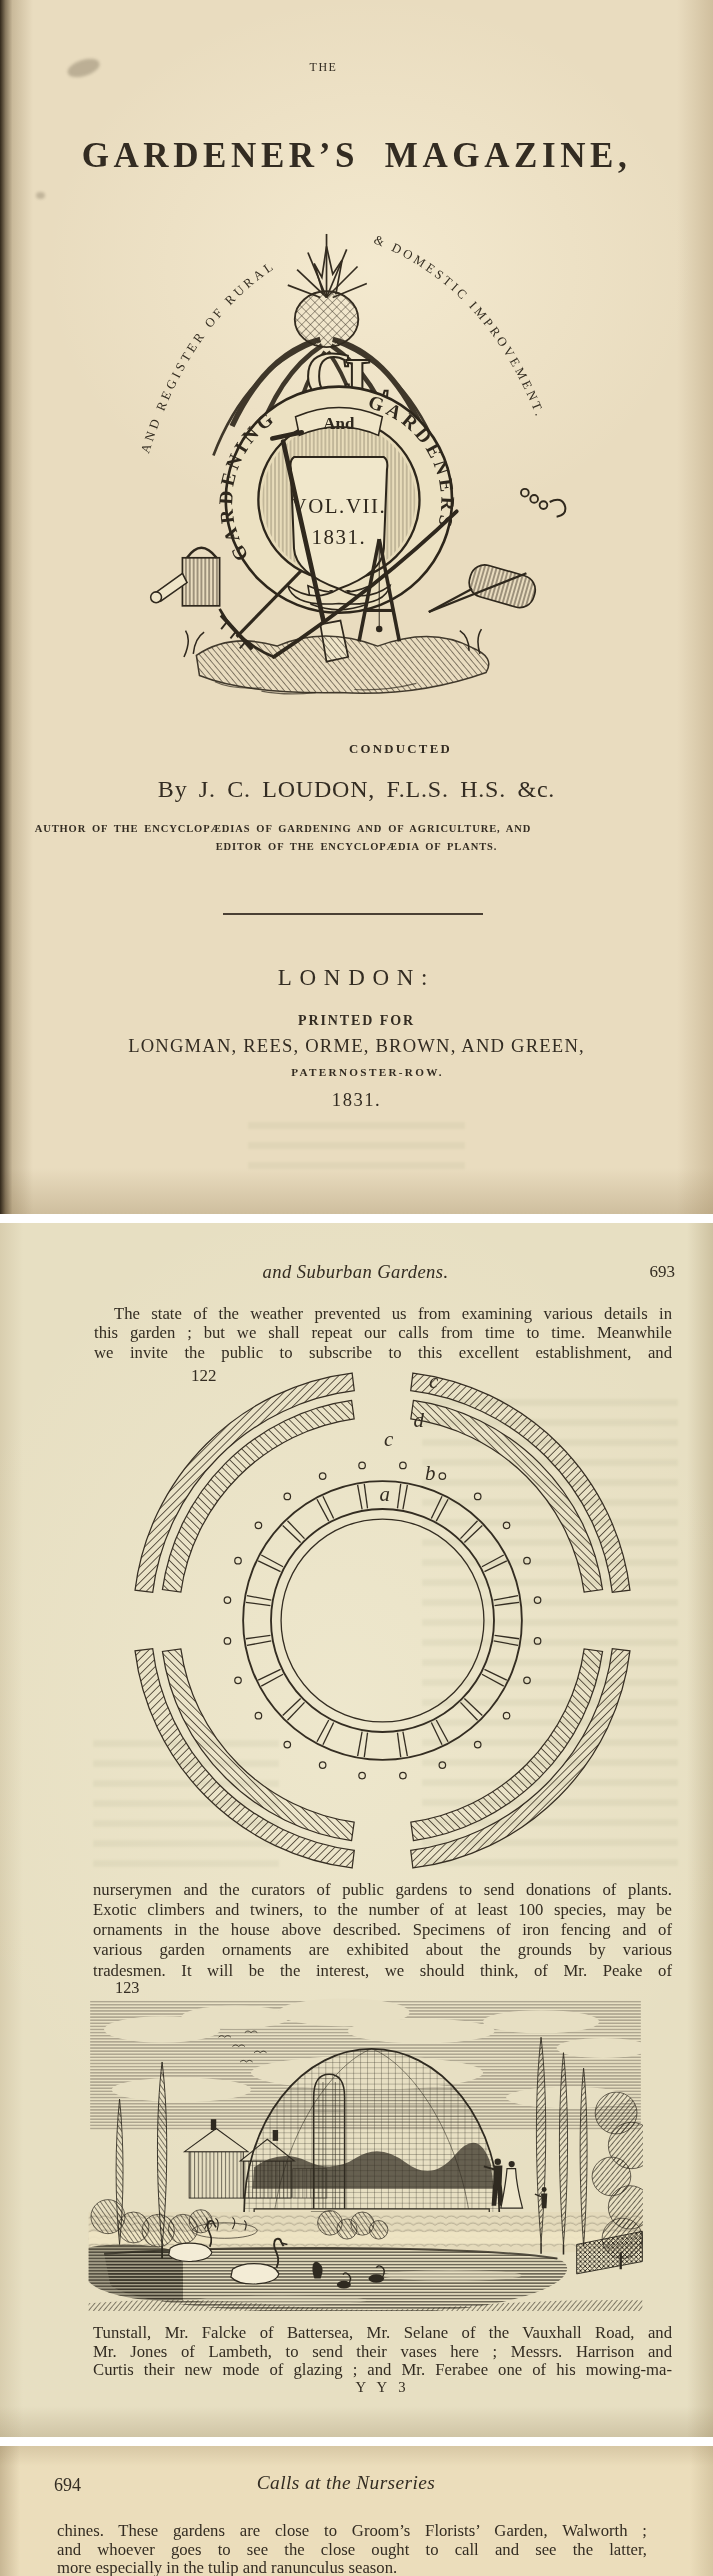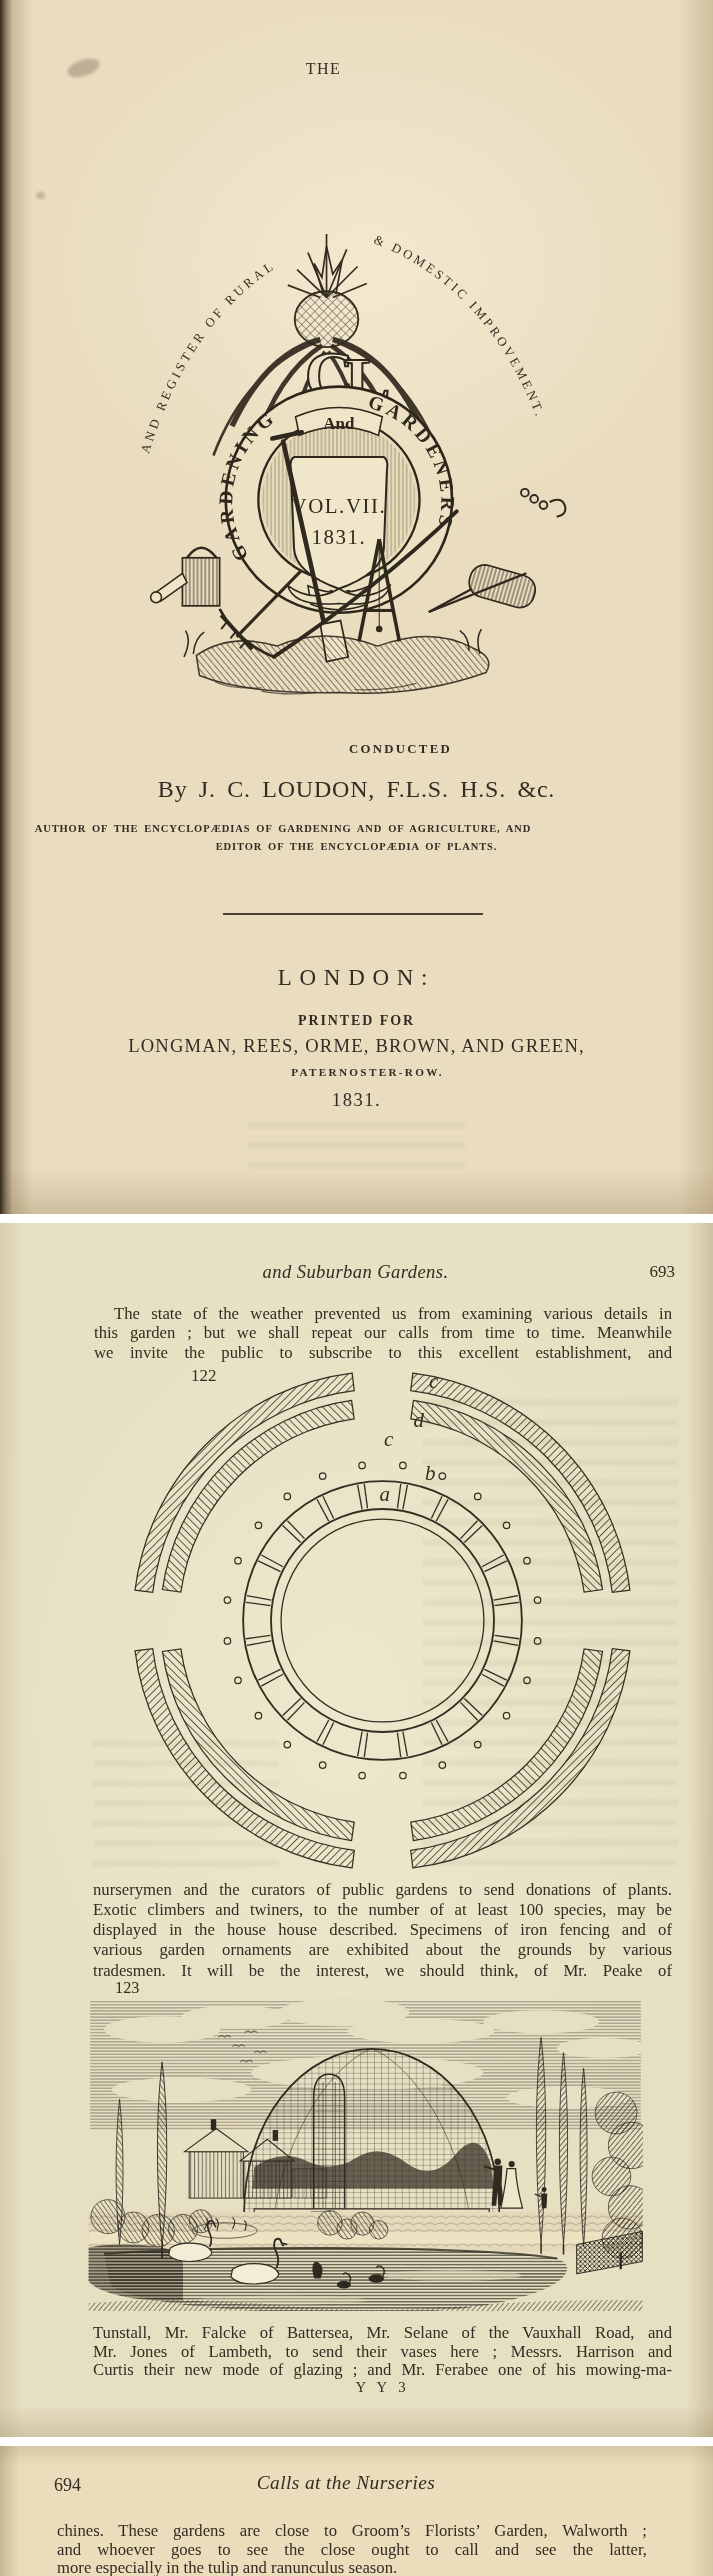--- a/index.html
+++ b/index.html
@@ -45,22 +45,23 @@
 </head>
 <body>
 
 <div class="canvas">
 
   <div class="page page1"></div>
 
   <div class="smudge" style="left:67px;top:60px;width:33px;height:15.5px;transform:rotate(-18deg);opacity:.5;"></div>
   <div class="smudge" style="left:36px;top:192px;width:9.3px;height:7px;opacity:.45;"></div>
 
-  <div class="abs ctr" style="left:0;width:647px;top:60px;font-size:16px;letter-spacing:1.5px;font-family:Liberation Serif, serif;">THE</div>
-
+  <div class="abs ctr" style="left:0;width:647px;top:60px;font-size:12px;letter-spacing:1.5px;font-family:Liberation Serif, serif;">THE</div>
+
+  <div class="abs ctr" style="left:0;width:713px;top:136px;font-size:35px;font-weight:bold;letter-spacing:4.6px;word-spacing:12.4px;">GARDENER’S  MAGAZINE,</div>
 
   <svg class="abs" style="left:122px;top:223px;" width="454" height="479" viewBox="0 0 586 618">
     <defs>
       <pattern id="vh" width="5" height="5" patternUnits="userSpaceOnUse">
         <line x1="2.5" y1="0" x2="2.5" y2="5" stroke="#3a3224" stroke-width="1.1"></line>
       </pattern>
       <pattern id="cross" width="8" height="8" patternUnits="userSpaceOnUse" patternTransform="rotate(45)">
         <line x1="0" y1="0" x2="0" y2="8" stroke="#3a3224" stroke-width="1.1"></line>
         <line x1="0" y1="0" x2="8" y2="0" stroke="#3a3224" stroke-width="1.1"></line>
       </pattern>
@@ -298,21 +299,21 @@
       <text x="420" y="80">d</text>
       <text x="382" y="104">c</text>
       <text x="435" y="148">b</text>
       <text x="376" y="176">a</text>
     </g>
   </svg>
 
   <div class="abs body-lines" style="left:93px;top:1880px;width:579px;">
     <div class="tl tline" style="top:0;height:20px;">nurserymen and the curators of public gardens to send donations of plants.</div>
     <div class="tl tline" style="top:20px;height:20px;">Exotic climbers and twiners, to the number of at least 100 species, may be</div>
-    <div class="tl tline" style="top:40px;height:20px;">displayed in the house house described.   Specimens of iron fencing and of</div>
+    <div class="tl tline" style="top:40px;height:20px;">ornaments in the house above described.   Specimens of iron fencing and of</div>
     <div class="tl tline" style="top:60px;height:20px;">various garden ornaments are exhibited about the grounds by various</div>
     <div class="tl tline" style="top:81px;height:20px;">tradesmen.   It will be the interest, we should think, of Mr. Peake of</div>
   </div>
 
   <div class="abs" style="left:115px;top:1978px;font-size:16.3px;">123</div>
 
   <svg class="abs" style="left:88px;top:1997px;" width="555" height="314" viewBox="0 0 716 406">
     <defs>
       <pattern id="sk" width="4" height="4" patternUnits="userSpaceOnUse">
         <line x1="0" y1="2" x2="4" y2="2" stroke="#3b352a" stroke-width="0.9" opacity="0.75"></line>

